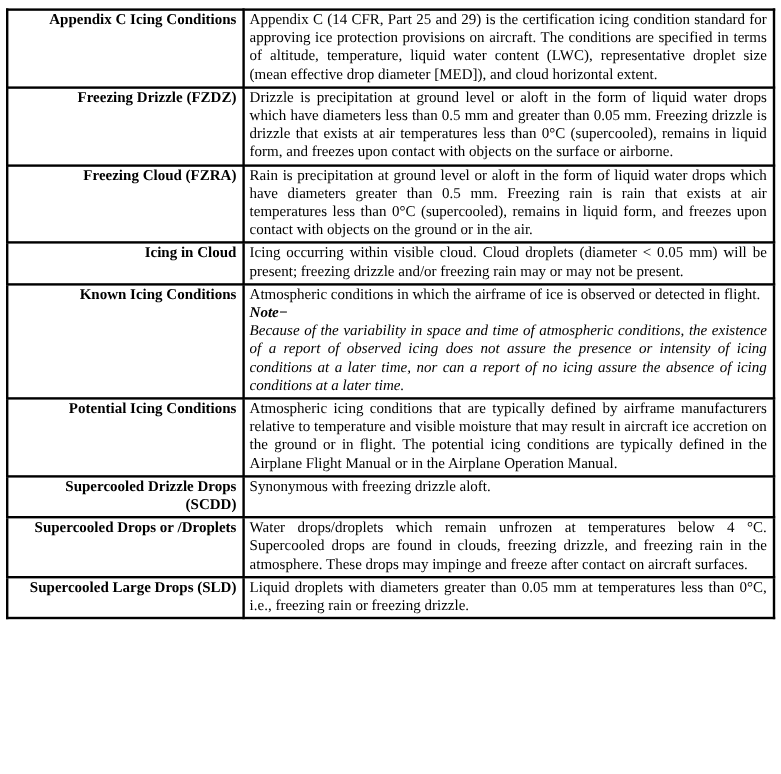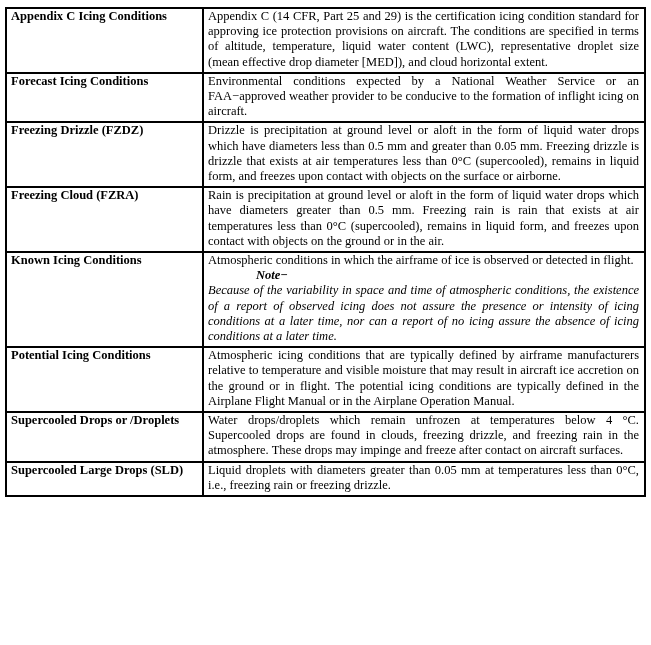--- a/index.html
+++ b/index.html
@@ -27,33 +27,33 @@
     border: 2px solid #000000;
     vertical-align: top;
     padding: 0px 5px 2px 4px;
     font-size: 12.5px;
     line-height: 15.2px;
   }
   td.term {
     font-weight: bold;
     padding-left: 3px;
     padding-right: 2px;
+    text-align: right;
   }
   td.def p {
     margin: 0;
   }
   td.def p.normal {
     text-align: justify;
     font-family: Liberation Serif, serif;
   }
   td.def p.note-label {
     font-weight: bold;
     font-style: italic;
     text-align: left;
-    margin-left: 48px;
   }
   td.def p.note {
     font-style: italic;
     text-align: justify;
   }
 </style>
 </head>
 <body>
 
 <div class="doc">
@@ -63,49 +63,55 @@
       <col>
     </colgroup>
     <tbody>
         <tr>
           <td class="term">Appendix C Icing Conditions</td>
           <td class="def">
             <p class="normal">Appendix C (14 CFR, Part 25 and 29) is the certification icing condition standard for approving ice protection provisions on aircraft. The conditions are specified in terms of altitude, temperature, liquid water content (LWC), representative droplet size (mean effective drop diameter [MED]), and cloud horizontal extent.</p>
           </td>
         </tr>
         <tr>
-          <td class="term">Forecast Icing Conditions</td>
-          <td class="def">
-            <p class="normal">Environmental conditions expected by a National Weather Service or an FAA−approved weather provider to be conducive to the formation of inflight icing on aircraft.</p>
-          </td>
-        </tr>
-        <tr>
           <td class="term">Freezing Drizzle (FZDZ)</td>
           <td class="def">
             <p class="normal">Drizzle is precipitation at ground level or aloft in the form of liquid water drops which have diameters less than 0.5 mm and greater than 0.05 mm. Freezing drizzle is drizzle that exists at air temperatures less than 0°C (supercooled), remains in liquid form, and freezes upon contact with objects on the surface or airborne.</p>
           </td>
         </tr>
         <tr>
           <td class="term">Freezing Cloud (FZRA)</td>
           <td class="def">
             <p class="normal">Rain is precipitation at ground level or aloft in the form of liquid water drops which have diameters greater than 0.5 mm. Freezing rain is rain that exists at air temperatures less than 0°C (supercooled), remains in liquid form, and freezes upon contact with objects on the ground or in the air.</p>
+          </td>
+        </tr>
+        <tr>
+          <td class="term">Icing in Cloud</td>
+          <td class="def">
+            <p class="normal">Icing occurring within visible cloud. Cloud droplets (diameter &lt; 0.05 mm) will be present; freezing drizzle and/or freezing rain may or may not be present.</p>
           </td>
         </tr>
         <tr>
           <td class="term">Known Icing Conditions</td>
           <td class="def">
             <p class="normal">Atmospheric conditions in which the airframe of ice is observed or detected in flight.</p>
             <p class="note-label">Note−</p>
             <p class="note">Because of the variability in space and time of atmospheric conditions, the existence of a report of observed icing does not assure the presence or intensity of icing conditions at a later time, nor can a report of no icing assure the absence of icing conditions at a later time.</p>
           </td>
         </tr>
         <tr>
           <td class="term">Potential Icing Conditions</td>
           <td class="def">
             <p class="normal">Atmospheric icing conditions that are typically defined by airframe manufacturers relative to temperature and visible moisture that may result in aircraft ice accretion on the ground or in flight. The potential icing conditions are typically defined in the Airplane Flight Manual or in the Airplane Operation Manual.</p>
+          </td>
+        </tr>
+        <tr>
+          <td class="term">Supercooled Drizzle Drops (SCDD)</td>
+          <td class="def">
+            <p class="normal">Synonymous with freezing drizzle aloft.</p>
           </td>
         </tr>
         <tr>
           <td class="term">Supercooled Drops or /Droplets</td>
           <td class="def">
             <p class="normal">Water drops/droplets which remain unfrozen at temperatures below 4 °C. Supercooled drops are found in clouds, freezing drizzle, and freezing rain in the atmosphere. These drops may impinge and freeze after contact on aircraft surfaces.</p>
           </td>
         </tr>
         <tr>
           <td class="term">Supercooled Large Drops (SLD)</td>

